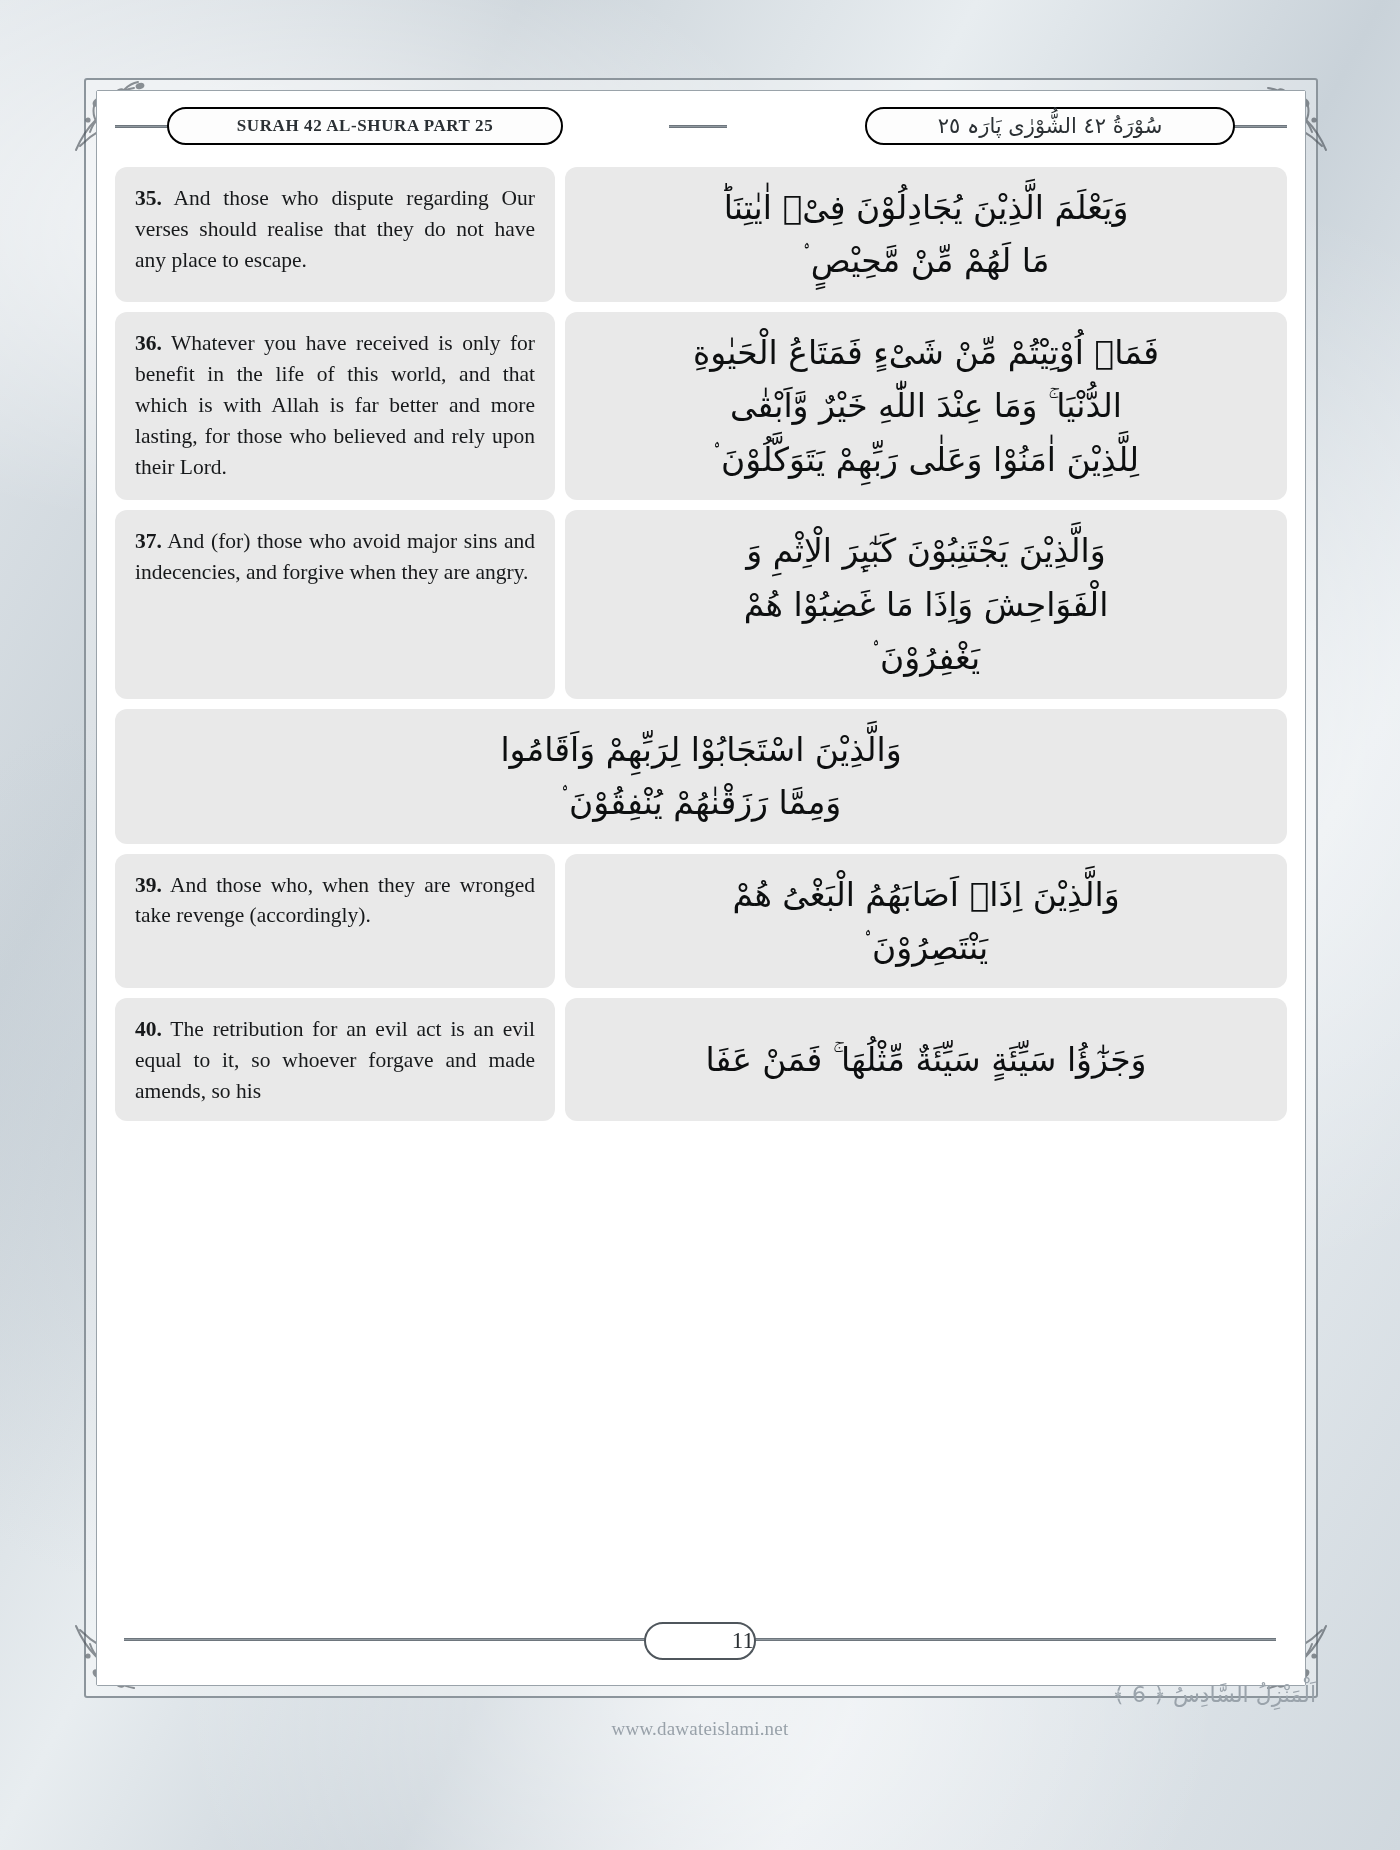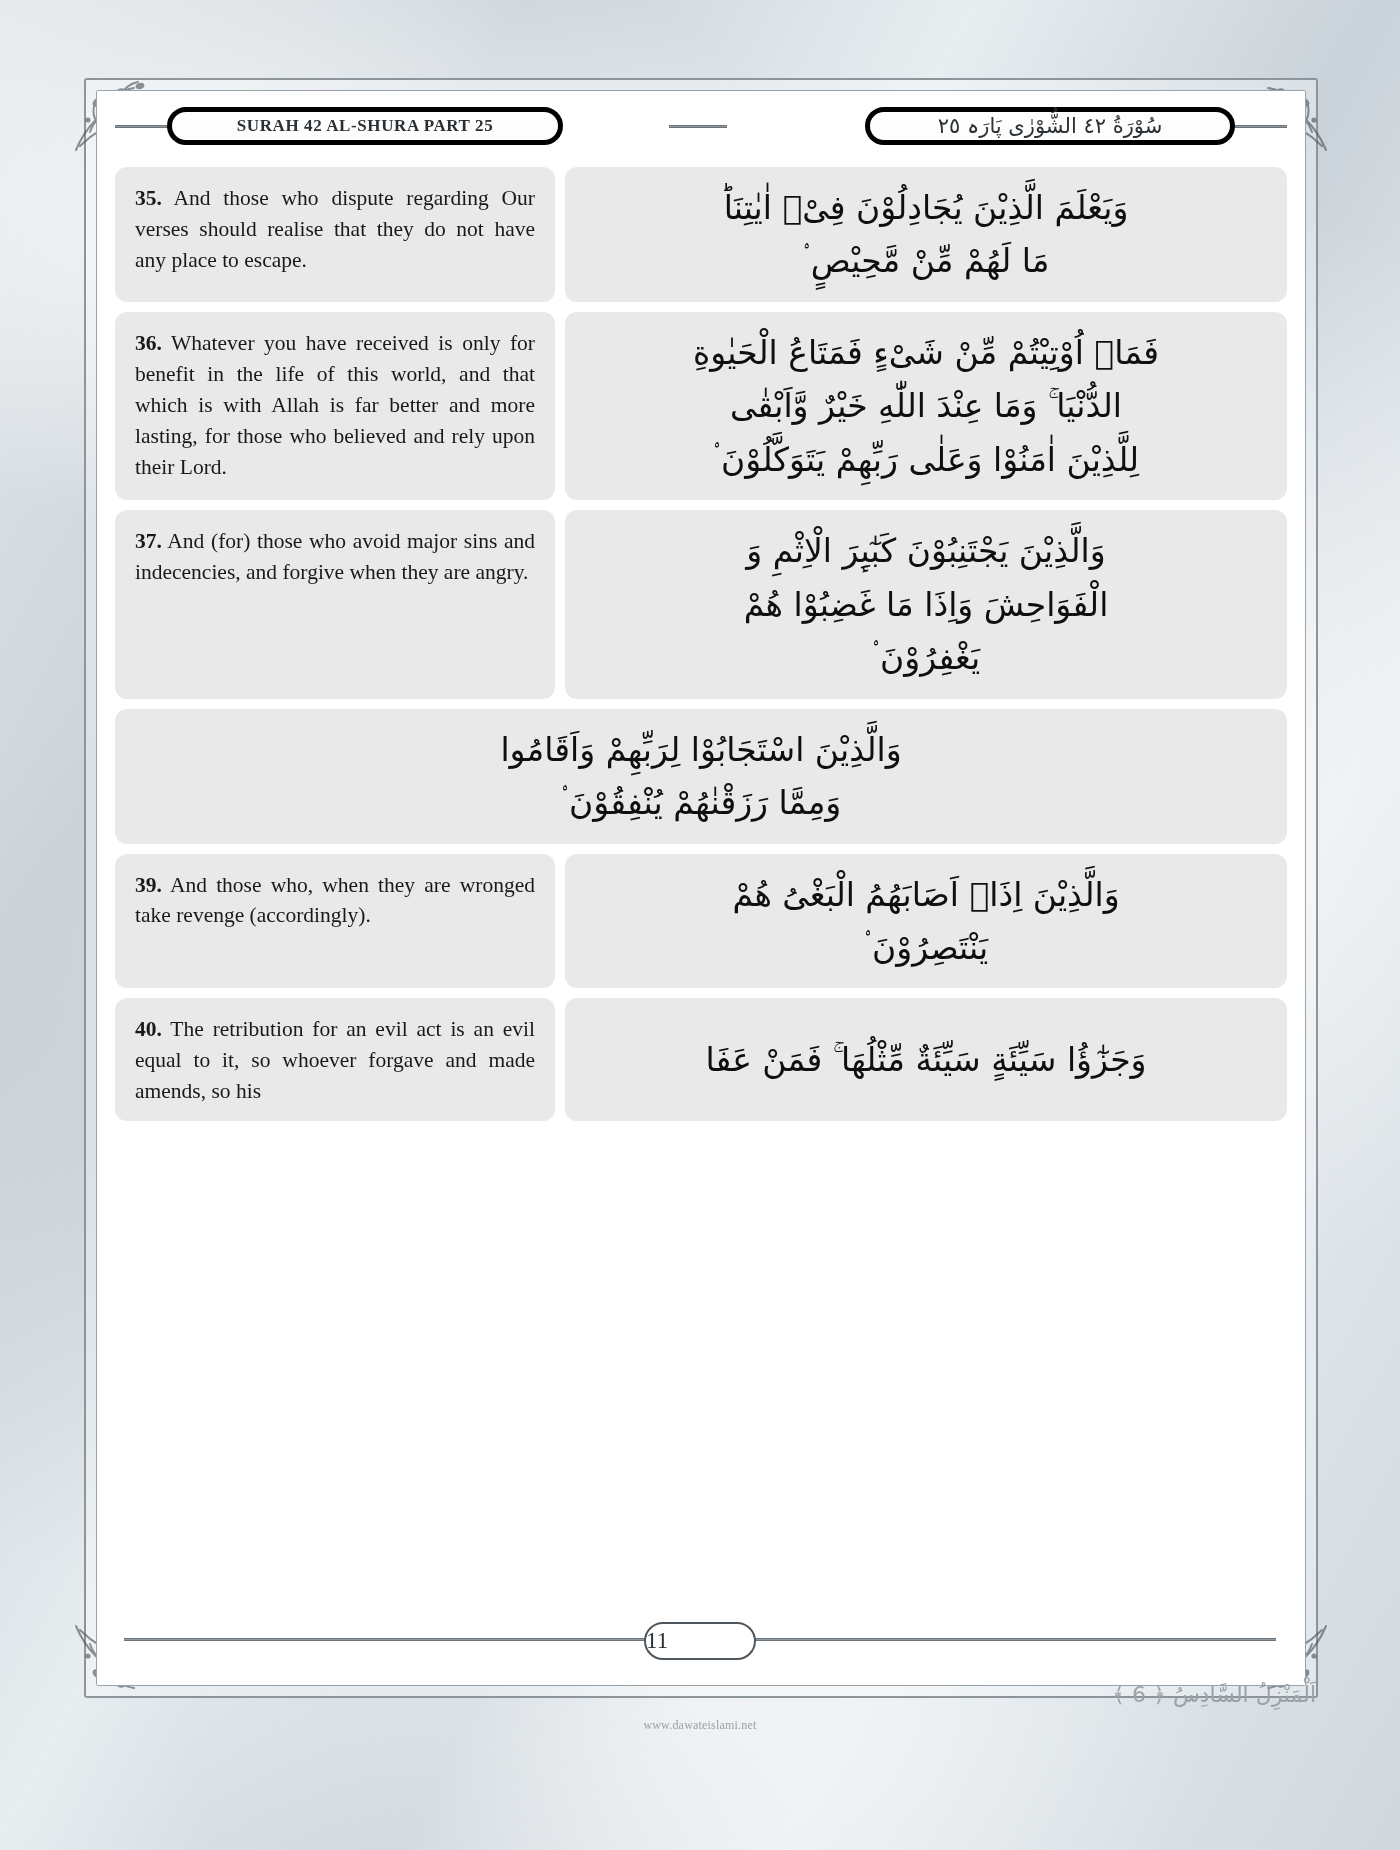--- a/index.html
+++ b/index.html
@@ -84,21 +84,21 @@
     border-bottom: 1px solid #6e767d;
   }
   .header-rule.left  { left: 6px;   width: 60px; }
   .header-rule.mid   { left: 560px; width: 58px; }
   .header-rule.right { right: 6px;  width: 60px; }
 
   .header-cartouche {
     position: absolute;
     top: 8px;
     height: 38px;
-    border: 5px solid #000000;
+    border: 2px solid #000000;
     border-radius: 19px / 19px;
     background: #fdfdfd;
     display: flex;
     align-items: center;
     justify-content: center;
     padding: 0 22px;
     white-space: nowrap;
   }
   .header-cartouche.english { left: 58px;  width: 396px; }
   .header-cartouche.arabic  { right: 58px; width: 370px; }
@@ -193,21 +193,21 @@
     left: 50%;
     top: 2px;
     transform: translateX(-50%);
     width: 112px;
     height: 38px;
     border: 2px solid #4f565c;
     border-radius: 19px;
     background: #ffffff;
     display: flex;
     align-items: center;
-    justify-content: flex-start;
+    justify-content: flex-end;
     font-family: "Liberation Serif", serif;
     font-size: 23px;
     color: #2b3034;
   }
 
   .footer-arabic {
     position: absolute;
     left: 0; right: 0;
     top: 62px;
     text-align: right;
@@ -216,21 +216,21 @@
     color: #9aa3ab;
     direction: rtl;
   }
 
   .footer-url {
     position: absolute;
     left: 0; right: 0;
     top: 98px;
     text-align: center;
     font-family: "Liberation Serif", serif;
-    font-size: 12px;
+    font-size: 19px;
     color: #98a1a9;
     letter-spacing: 0.2px;
   }
 </style>
 </head>
 <body>
 
 <div class="page-frame">
 
   <div class="frame-outer"></div>

